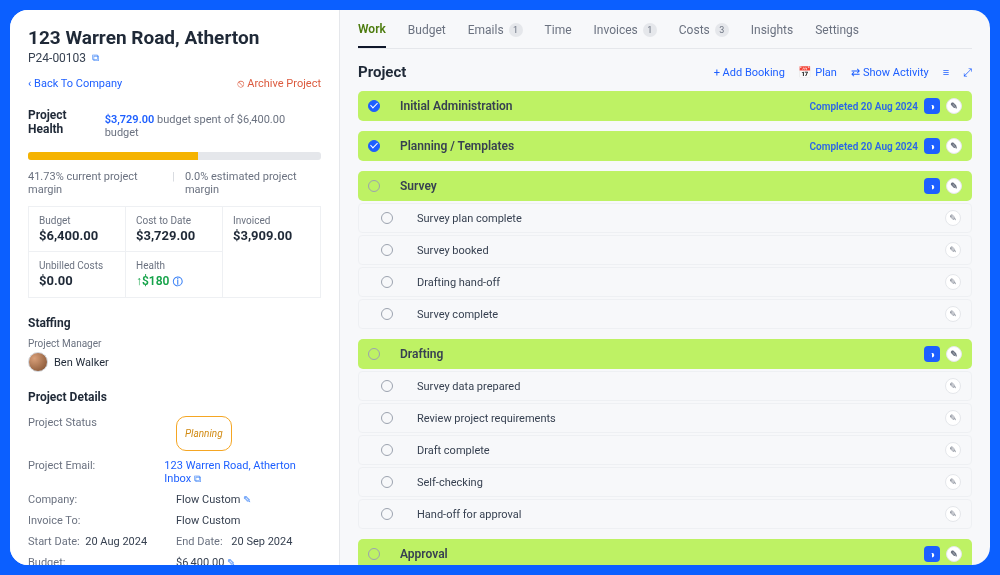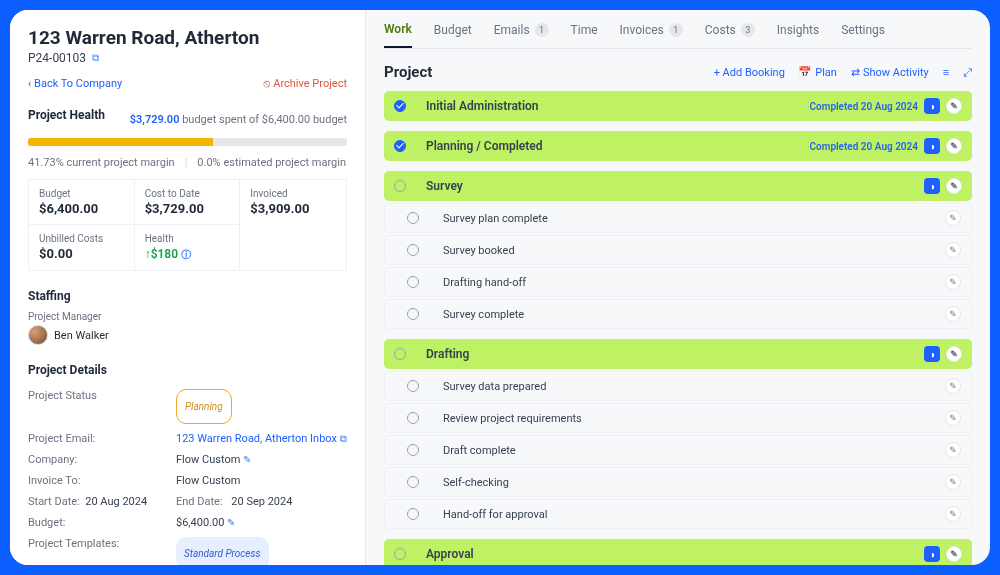--- a/index.html
+++ b/index.html
@@ -12,21 +12,21 @@
   }
   .frame {
     background: #f7f8fa;
     border-radius: 18px;
     display: flex;
     height: 555px;
     overflow: hidden;
   }
   
   .left {
-    width: 356px;
+    width: 330px;
     background: #fff;
     border-right: 1px solid #e5e7eb;
     padding: 16px 18px 10px 18px;
     overflow-y: auto;
   }
   .left h1 { font-size: 19px; font-weight: 700; }
   .proj-code { display:flex; align-items:center; gap:6px; font-size:12px; color:#374151; margin-top:2px; }
   .row-sb { display:flex; justify-content:space-between; align-items:center; }
   .top-actions { margin-top:12px; font-size:11px; }
   .link-blue { color:#1d5fff; cursor:pointer; }
@@ -223,21 +223,21 @@
     <div class="right-cluster">
       <span class="done-chip">Completed 20 Aug 2024</span>
       <span class="sq-blue">◑</span>
       <span class="edit-ic">✎</span>
     </div>
           </div>
         </div>
         <div class="stage-group">
           <div class="stage-head">
             <span class="circ filled"></span>
-    <span>Planning / Completed</span>
+    <span>Planning / Templates</span>
     <div class="right-cluster">
       <span class="done-chip">Completed 20 Aug 2024</span>
       <span class="sq-blue">◑</span>
       <span class="edit-ic">✎</span>
     </div>
           </div>
         </div>
         <div class="stage-group">
           <div class="stage-head">
             <span class="circ "></span>

